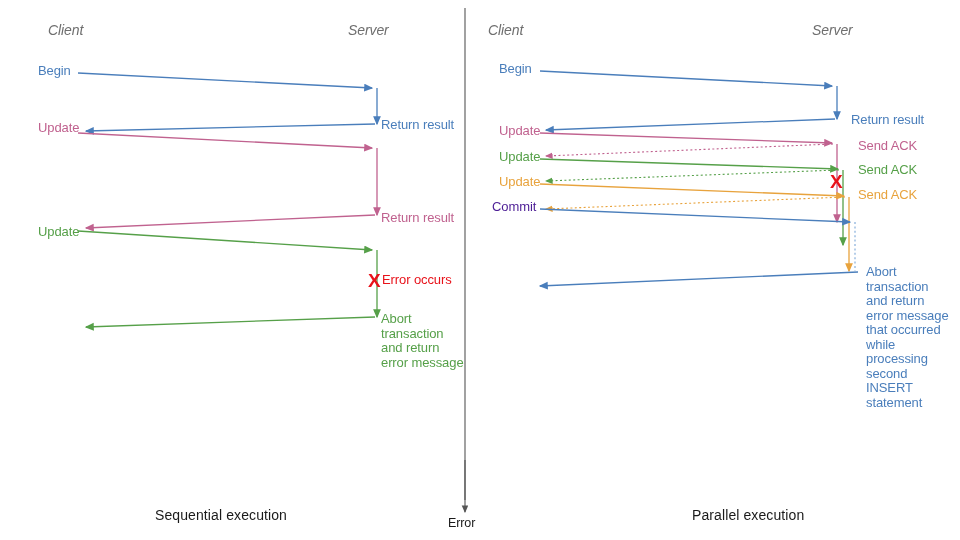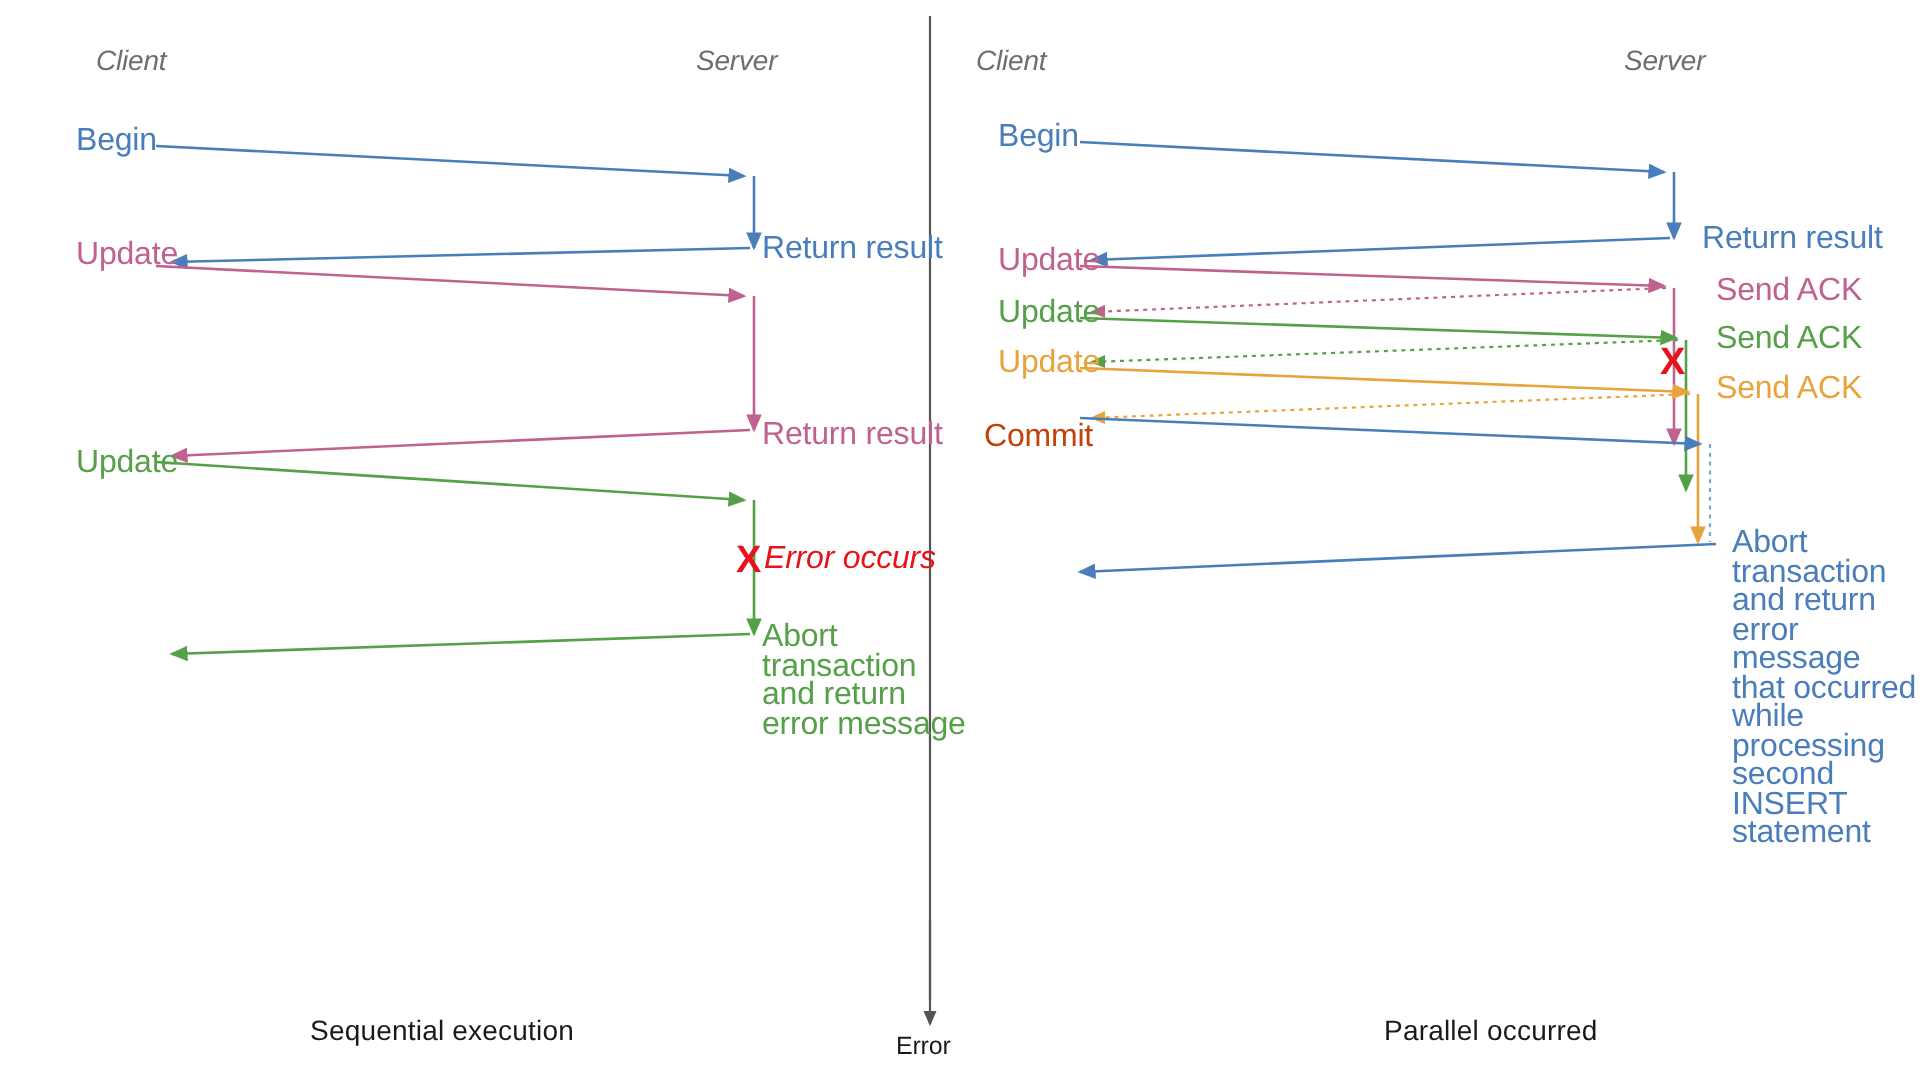--- a/index.html
+++ b/index.html
@@ -22,21 +22,21 @@
     position: absolute;
     left: 0;
     top: 0;
     width: 960px;
     height: 540px;
     pointer-events: none;
   }
   .lbl {
     position: absolute;
     font-family: "Liberation Sans", sans-serif;
-    font-size: 16px;
+    font-size: 13px;
     line-height: 14.5px;
     white-space: pre;
     letter-spacing: -0.1px;
   }
   .actor {
     font-style: italic;
     font-size: 14px;
     color: #6e6e6e;
   }
   .caption {
@@ -183,53 +183,53 @@
 
   <div class="lbl actor" style="left:48px; top:23px;">Client</div>
   <div class="lbl actor" style="left:348px; top:23px;">Server</div>
 
   <div class="lbl" style="left:38px; top:64px; color:#4a7ebb;">Begin</div>
   <div class="lbl" style="left:38px; top:121px; color:#c0628f;">Update</div>
   <div class="lbl" style="left:38px; top:225px; color:#56a049;">Update</div>
 
   <div class="lbl" style="left:381px; top:118px; color:#4a7ebb;">Return result</div>
   <div class="lbl" style="left:381px; top:211px; color:#c0628f;">Return result</div>
-  <div class="lbl" style="left:382px; top:273px; color:#e8121a;font-style:italic;">Error occurs</div>
+  <div class="lbl" style="left:382px; top:273px; color:#e8121a;">Error occurs</div>
   <div class="lbl multiline" style="left:381px; top:312px; color:#56a049;">Abort
 transaction
 and return
 error message</div>
 
   <div class="xmark" style="left:368px; top:271px;">X</div>
 
   <div class="lbl caption" style="left:155px; top:508px;">Sequential execution</div>
 
   <div class="lbl actor" style="left:488px; top:23px;">Client</div>
   <div class="lbl actor" style="left:812px; top:23px;">Server</div>
 
   <div class="lbl" style="left:499px; top:62px; color:#4a7ebb;">Begin</div>
   <div class="lbl" style="left:499px; top:124px; color:#c0628f;">Update</div>
   <div class="lbl" style="left:499px; top:150px; color:#56a049;">Update</div>
   <div class="lbl" style="left:499px; top:175px; color:#e8a33d;">Update</div>
-  <div class="lbl" style="left:492px; top:212px; color:#c2410c;">Commit</div>
+  <div class="lbl" style="left:492px; top:200px; color:#4c1d95;">Commit</div>
 
   <div class="lbl" style="left:851px; top:113px; color:#4a7ebb;">Return result</div>
   <div class="lbl" style="left:858px; top:139px; color:#c0628f;">Send ACK</div>
   <div class="lbl" style="left:858px; top:163px; color:#56a049;">Send ACK</div>
   <div class="lbl" style="left:858px; top:188px; color:#e8a33d;">Send ACK</div>
   <div class="lbl multiline" style="left:866px; top:265px; color:#4a7ebb;">Abort
 transaction
 and return
 error message
 that occurred
 while
 processing
 second
 INSERT
 statement</div>
 
   <div class="xmark" style="left:830px; top:172px;">X</div>
 
-  <div class="lbl caption" style="left:692px; top:508px;">Parallel occurred</div>
+  <div class="lbl caption" style="left:692px; top:508px;">Parallel execution</div>
 
   <div class="lbl timelabel" style="left:448px; top:516px;">Error</div>
 
 </div>
 
 </body></html>

